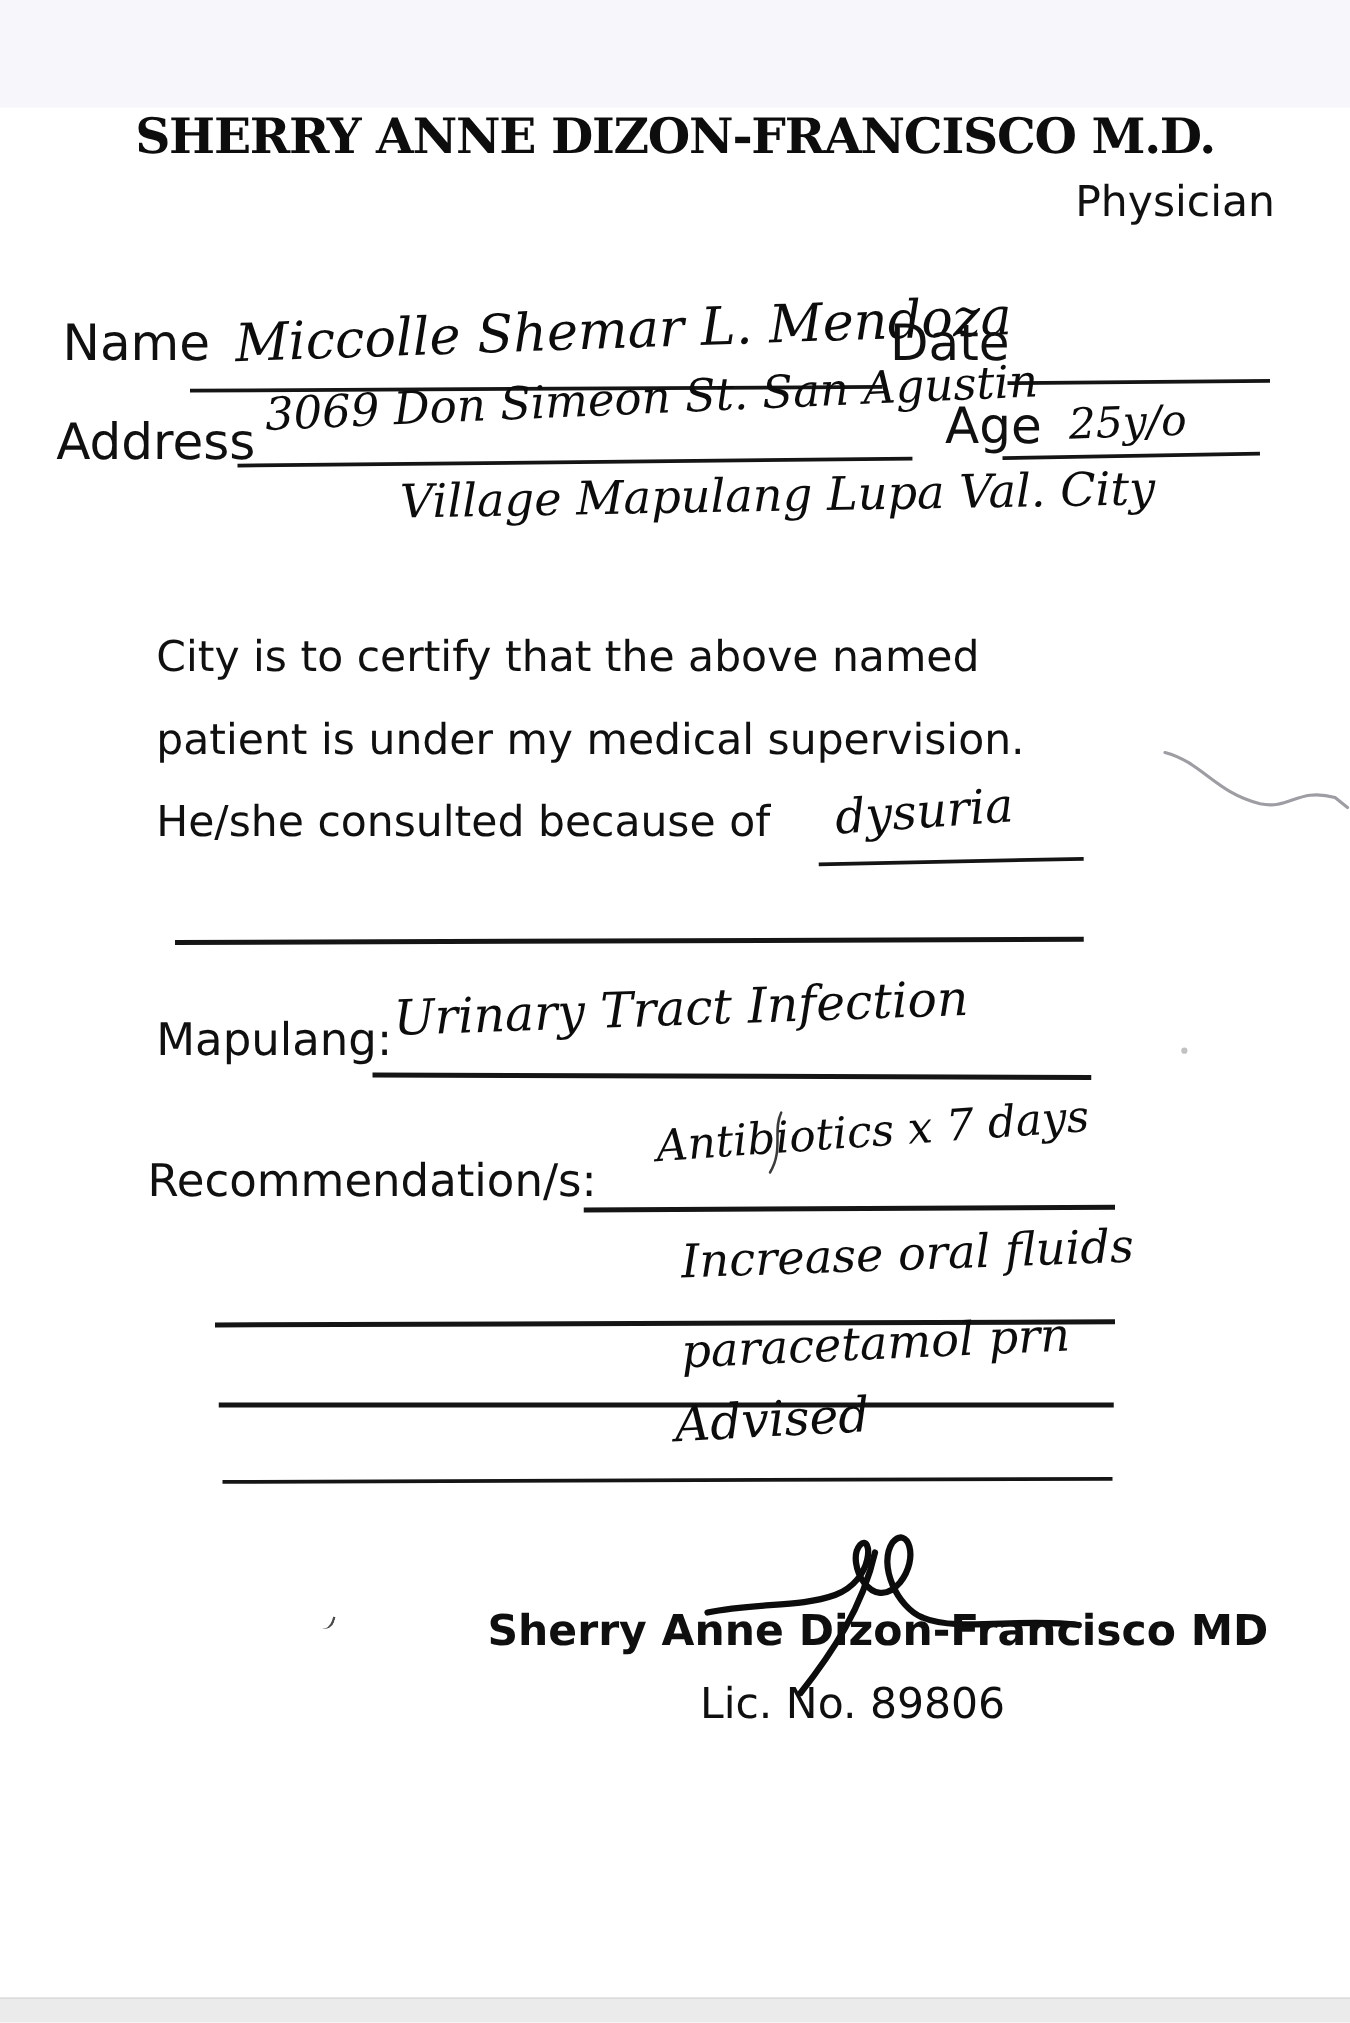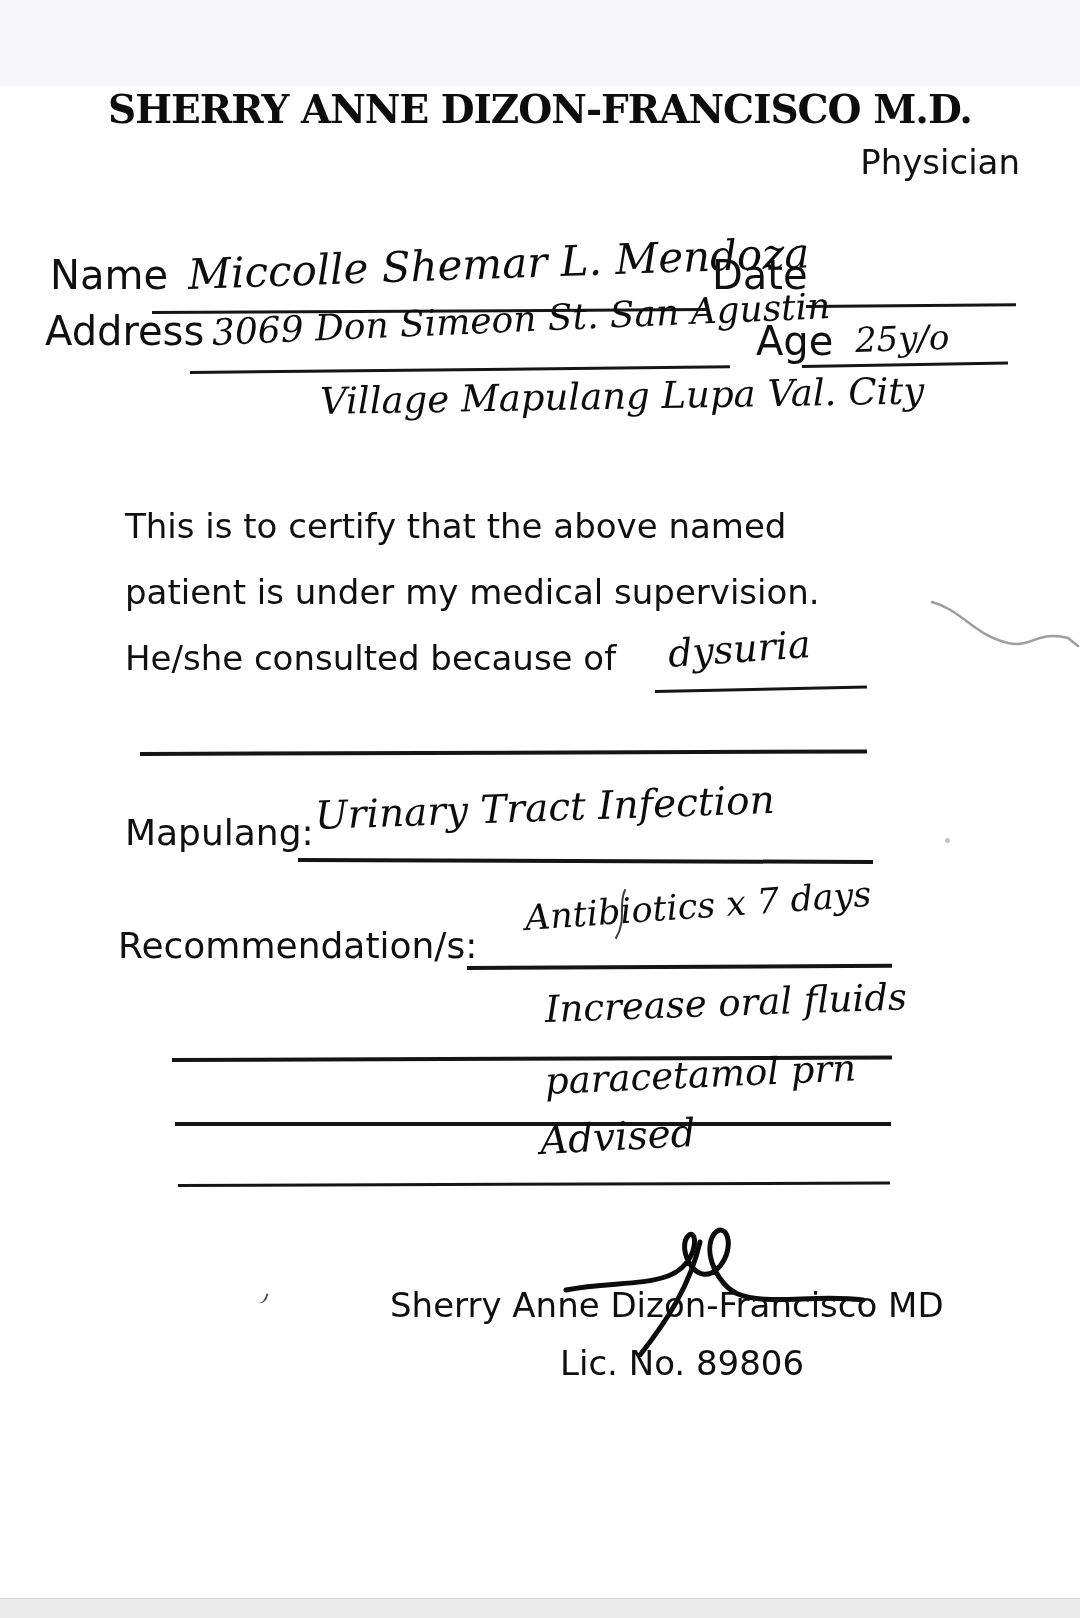--- a/index.html
+++ b/index.html
@@ -39,30 +39,30 @@
 
 <div class="abs doc-title">SHERRY ANNE DIZON-FRANCISCO M.D.</div>
 <div class="abs doc-subtitle">Physician</div>
 
 <div class="abs label" style="left:50px;top:252px;">Name</div>
 <div class="abs hw" style="left:188px;top:250px;font-size:42px;transform:rotate(-2deg);">Miccolle Shemar L. Mendoza</div>
 <div class="abs rule" style="left:152px;top:311px;width:554px;transform:rotate(-0.3deg);"></div>
 <div class="abs label" style="left:712px;top:252px;text-align:right;">Date</div>
 <div class="abs rule" style="left:806px;top:305px;width:210px;transform:rotate(-0.5deg);"></div>
 
-<div class="abs label" style="left:45px;top:308px;">Address</div>
+<div class="abs label" style="left:45px;top:331px;">Address</div>
 <div class="abs hw" style="left:212px;top:312px;font-size:36px;transform:rotate(-2.5deg);">3069 Don Simeon St. San Agustin</div>
 <div class="abs rule" style="left:190px;top:371px;width:540px;transform:rotate(-0.6deg);"></div>
 <div class="abs label" style="left:756px;top:318px;">Age</div>
 <div class="abs hw" style="left:855px;top:320px;font-size:34px;transform:rotate(-2deg);">25y/o</div>
 <div class="abs rule" style="left:802px;top:365px;width:206px;transform:rotate(-1deg);"></div>
 
 <div class="abs hw" style="left:320px;top:380px;font-size:37px;transform:rotate(-1deg);">Village Mapulang Lupa Val. City</div>
 
-<div class="abs para-line" style="left:125px;top:506px;">This is to certify that the above named</div>
+<div class="abs para-line" style="left:125px;top:506px;">City is to certify that the above named</div>
 <div class="abs para-line" style="left:125px;top:572px;">patient is under my medical supervision.</div>
 <div class="abs para-line" style="left:125px;top:638px;">He/she consulted because of</div>
 <div class="abs hw" style="left:668px;top:632px;font-size:38px;transform:rotate(-4deg);">dysuria</div>
 <div class="abs rule" style="left:655px;top:690px;width:212px;transform:rotate(-1.2deg);"></div>
 <div class="abs rule thick" style="left:140px;top:752px;width:727px;transform:rotate(-0.2deg);"></div>
 
 <div class="abs label-sm" style="left:125px;top:812px;">Mapulang:</div>
 <div class="abs hw" style="left:315px;top:793px;font-size:39px;transform:rotate(-2deg);">Urinary Tract Infection</div>
 <div class="abs rule thick" style="left:298px;top:858px;width:575px;transform:rotate(0.2deg);"></div>
 
@@ -82,16 +82,16 @@
 
 <svg class="abs" style="left:920px;top:560px;" width="165" height="105" viewBox="0 0 165 105">
   <path d="M 12 42 C 42 50 52 74 88 83 C 112 88 118 70 148 78 L 158 86" fill="none" stroke="#9d9da4" stroke-width="2.5" stroke-linecap="round"></path>
 </svg>
 
 <svg class="abs" style="left:548px;top:1212px;" width="430" height="145" viewBox="0 0 430 145">
   <path d="M 18 78 C 58 70 92 74 120 64 C 152 52 150 14 140 24 C 128 38 150 80 172 54 C 188 34 178 8 166 22 C 154 40 170 74 190 82 C 218 94 268 82 315 88" fill="none" stroke="#0c0c0c" stroke-width="5" stroke-linecap="round"></path>
   <path d="M 152 30 C 142 74 118 110 92 143" fill="none" stroke="#0c0c0c" stroke-width="5" stroke-linecap="round"></path>
 </svg>
 <div class="abs comma-mark" style="left:258px;top:1292px;"></div>
-<div class="abs sig-text" style="left:390px;top:1285px;">Sherry Anne Dizon-Francisco MD</div>
+<div class="abs sig-text" style="left:390px;top:1285px;font-weight:bold;">Sherry Anne Dizon-Francisco MD</div>
 <div class="abs sig-text" style="left:560px;top:1343px;">Lic. No. 89806</div>
 
 <div class="abs dot-faint" style="left:945px;top:838px;"></div>
 
 </body></html>

